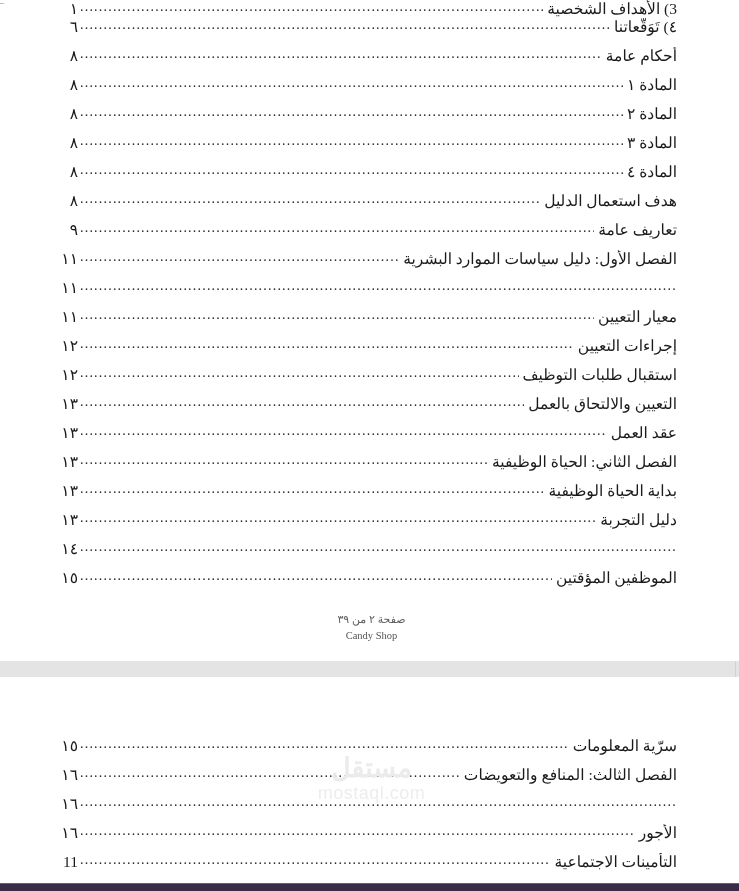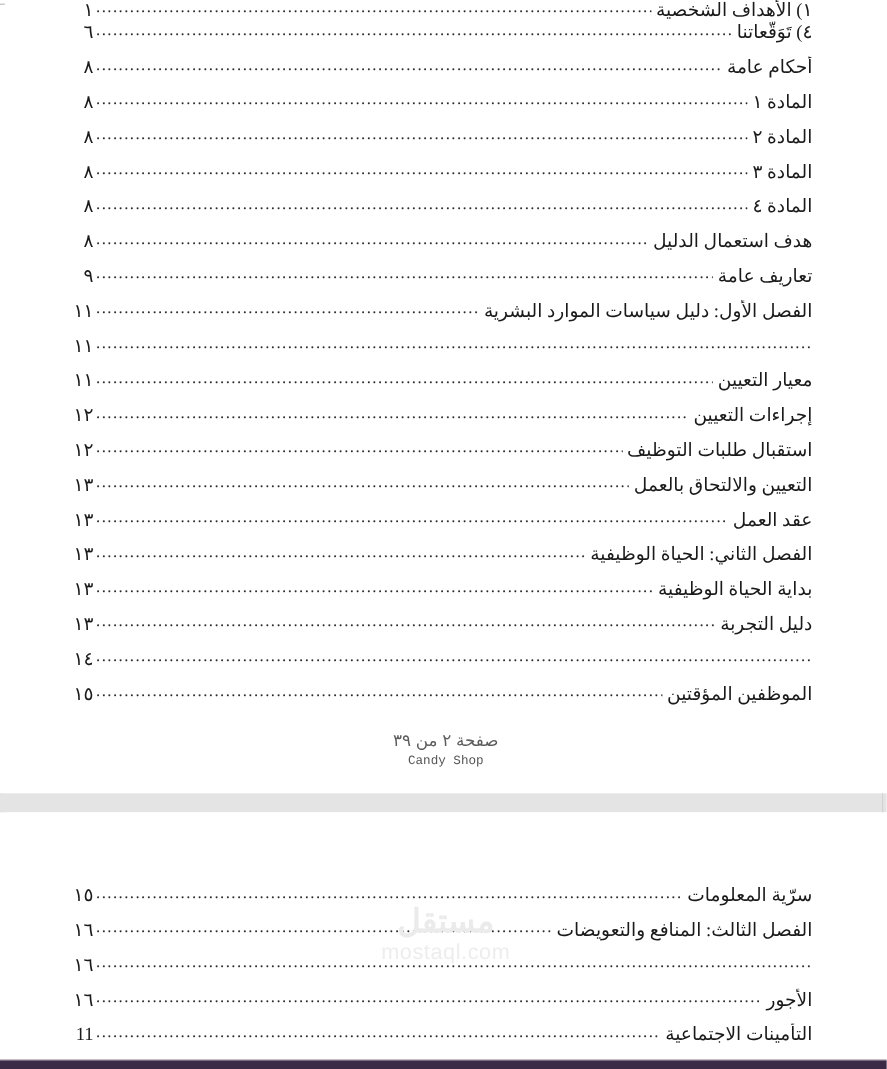--- a/index.html
+++ b/index.html
@@ -114,30 +114,30 @@
   
   .page-footer {
     position: absolute;
     left: 0;
     right: 0;
     bottom: 18px;
     text-align: center;
     direction: rtl;
   }
   .footer-pageno {
-    font-size: 14px;
+    font-size: 11px;
     color: #5d5d5d;
     line-height: 1.45;
-    font-family: Liberation Sans, sans-serif;
+    font-family: Liberation Serif, serif;
   }
   .footer-brand {
     font-size: 10.5px;
     color: #555555;
     line-height: 1.45;
-    font-family: Liberation Mono, monospace;
+    font-family: Liberation Serif, serif;
     direction: ltr;
   }
 
   
   .watermark {
     position: absolute;
     left: 0;
     right: 0;
     top: 78px;
     text-align: center;
@@ -187,21 +187,21 @@
 <body>
 
 <div class="viewer">
 
   <div class="top-rule"></div>
   <div class="right-edge"></div>
 
   <div class="page page-one">
     <ul class="toc" id="toc-1">
         <li class="toc-entry first-clipped">
-          <span class="toc-title">١) الأهداف الشخصية</span>
+          <span class="toc-title">3) الأهداف الشخصية</span>
           <span class="toc-leader">........................................................................................................................................................................................................................................................................</span>
           <span class="toc-page">١</span>
         </li>
         <li class="toc-entry">
           <span class="toc-title">٤) تَوَقُّعاتنا</span>
           <span class="toc-leader">........................................................................................................................................................................................................................................................................</span>
           <span class="toc-page">٦</span>
         </li>
         <li class="toc-entry">
           <span class="toc-title">أحكام عامة</span>

